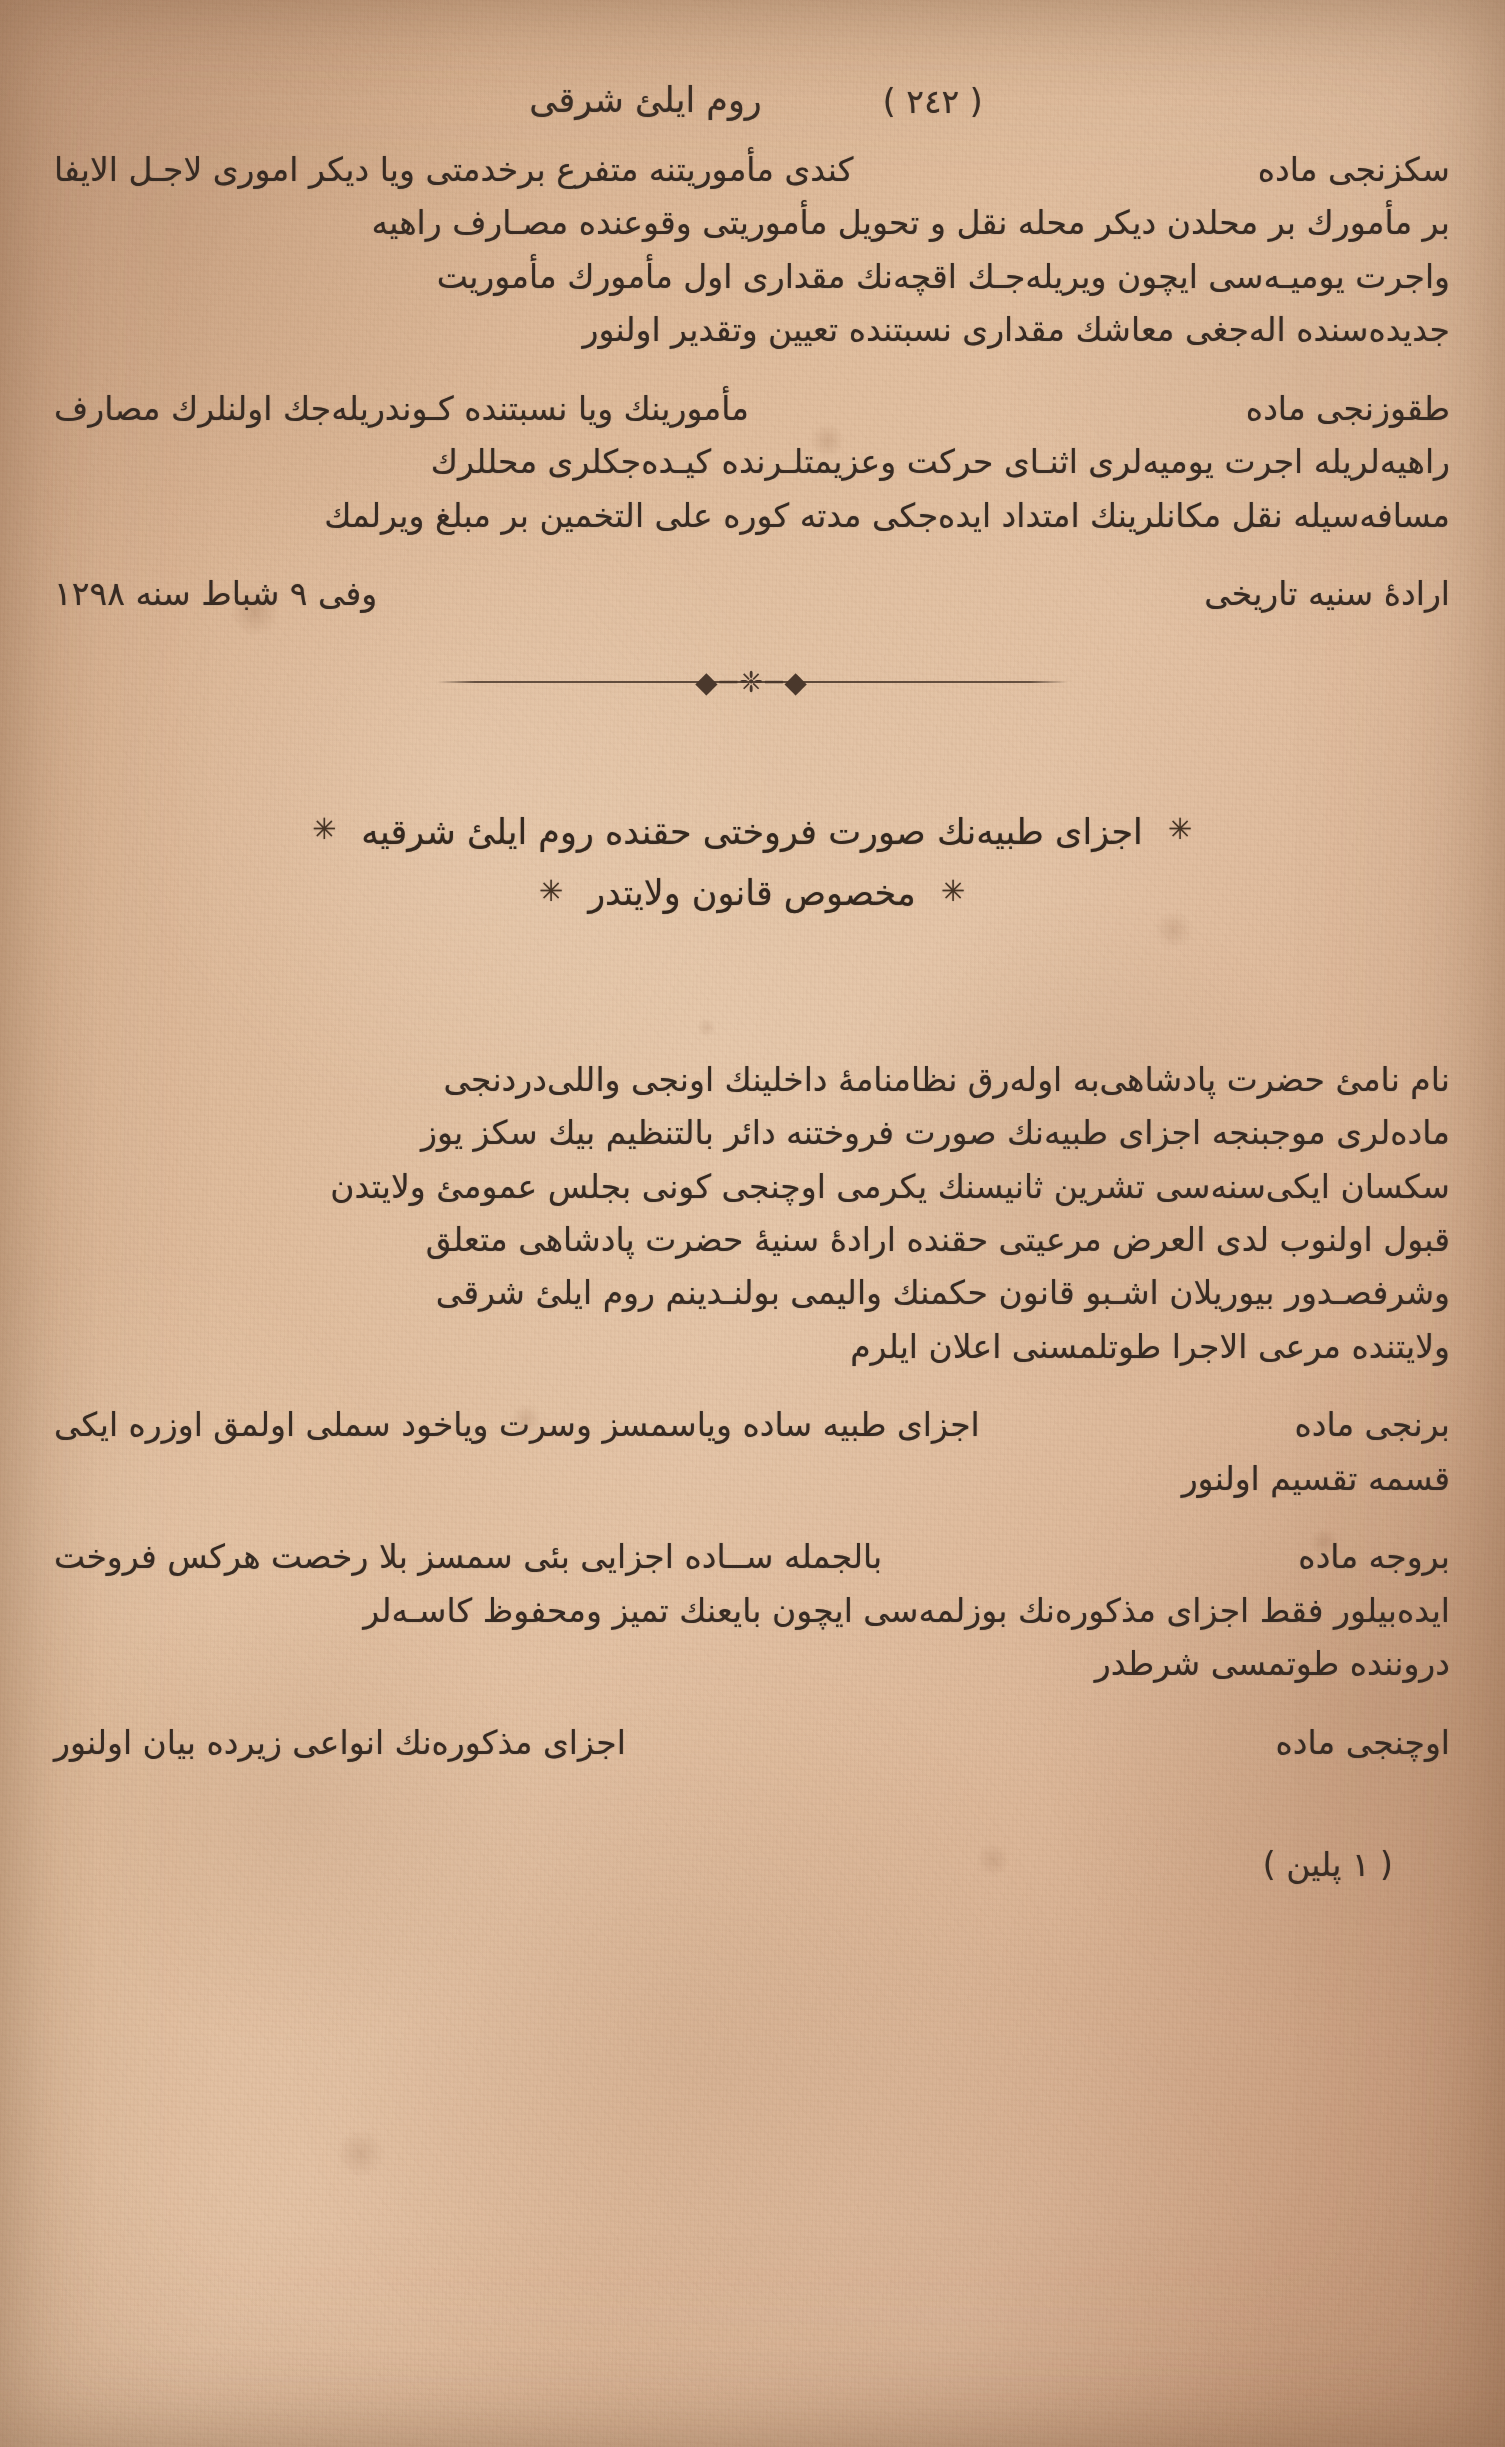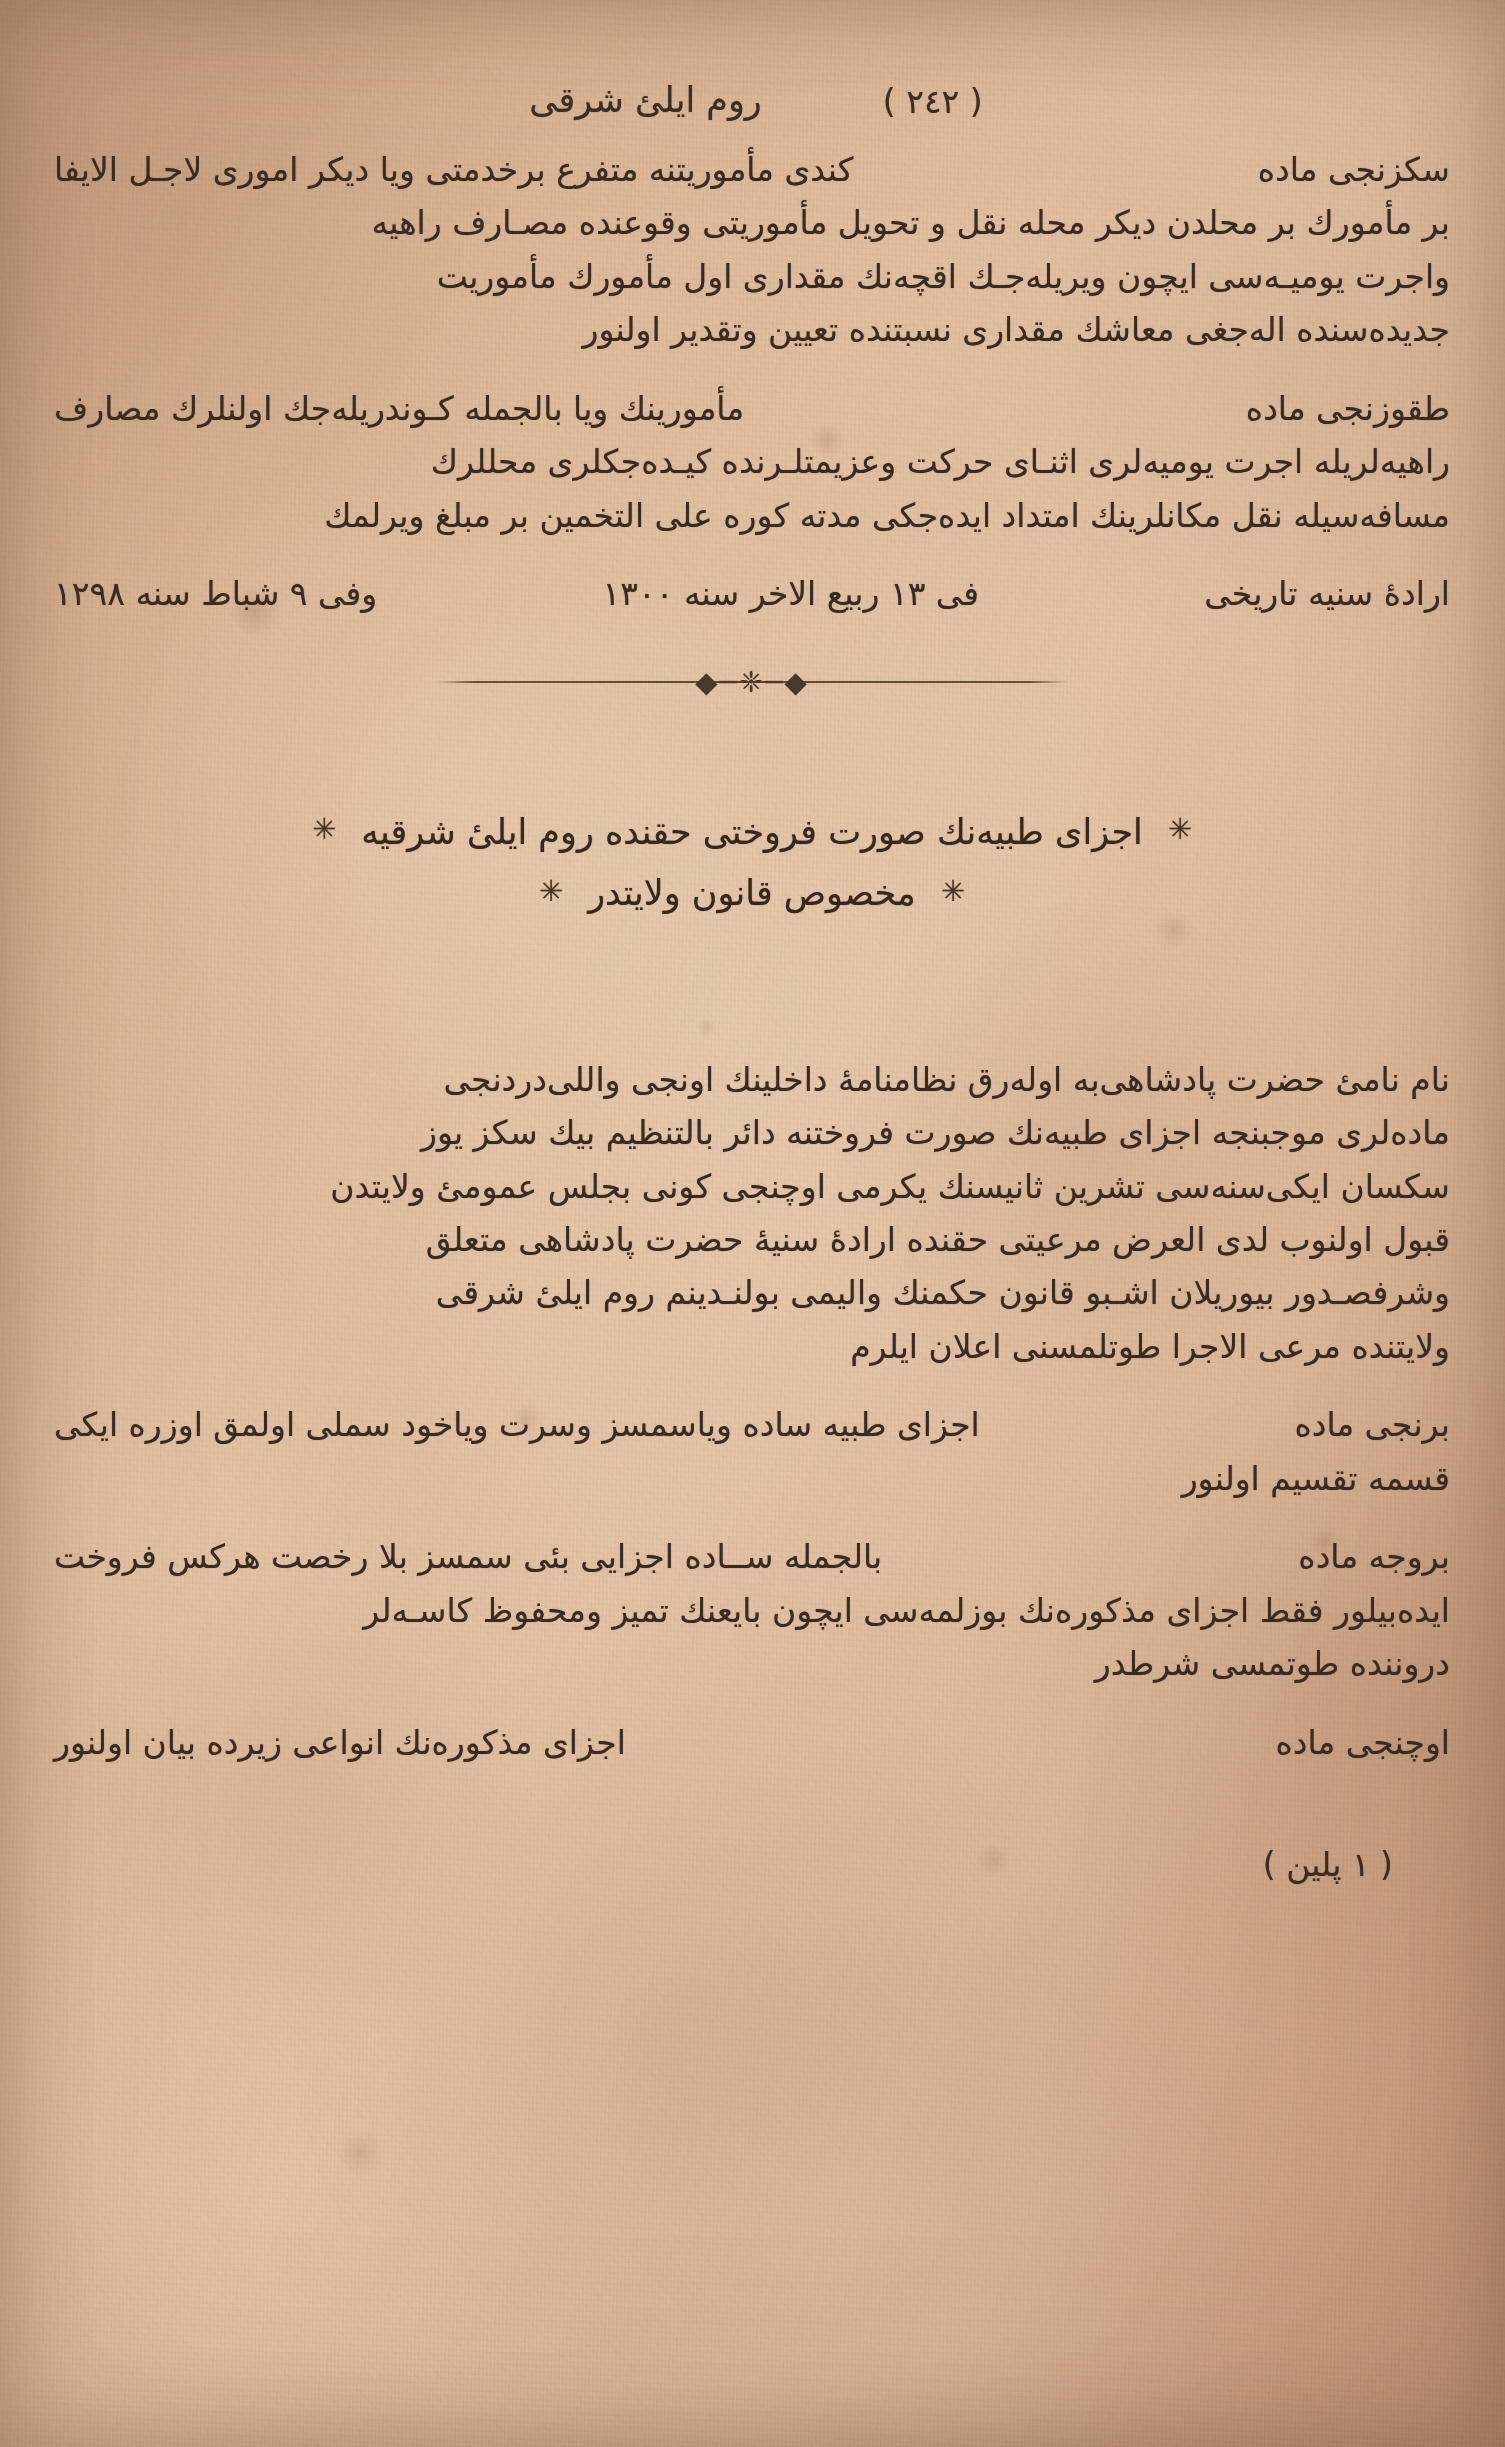--- a/index.html
+++ b/index.html
@@ -214,30 +214,29 @@
         <span>كندى مأموريتنه متفرع برخدمتى ويا ديكر امورى لاجـل الايفا</span>
       </div>
       <div class="line">بر مأمورك بر محلدن ديكر محله نقل و تحويل مأموريتى وقوعنده مصـارف راهيه</div>
       <div class="line">واجرت يوميـه‌سى ايچون ويريله‌جـك اقچه‌نك مقدارى اول مأمورك مأموريت</div>
       <div class="line">جديده‌سنده اله‌جغى معاشك مقدارى نسبتنده تعيين وتقدير اولنور</div>
     </div>
 
     <div class="block">
       <div class="line justify">
         <span>طقوزنجى ماده</span>
-        <span>مأمورينك ويا بالجمله كـوندريله‌جك اولنلرك مصارف</span>
+        <span>مأمورينك ويا نسبتنده كـوندريله‌جك اولنلرك مصارف</span>
       </div>
       <div class="line">راهيه‌لريله اجرت يوميه‌لرى اثنـاى حركت وعزيمتلـرنده كيـده‌جكلرى محللرك</div>
       <div class="line">مسافه‌سيله نقل مكانلرينك امتداد ايده‌جكى مدته كوره على التخمين بر مبلغ ويرلمك</div>
     </div>
 
     <div class="block">
       <div class="line justify">
         <span>ارادهٔ سنیه تاریخی</span>
-        <span>فى ١٣ ربيع الاخر سنه ١٣٠٠</span>
         <span>وفى ٩ شباط سنه ١٢٩٨</span>
       </div>
     </div>
 
     <div class="divider">
       <div class="rule"></div>
       <div class="motif">◆─❈─◆</div>
     </div>
 
     <div class="heading-block">

